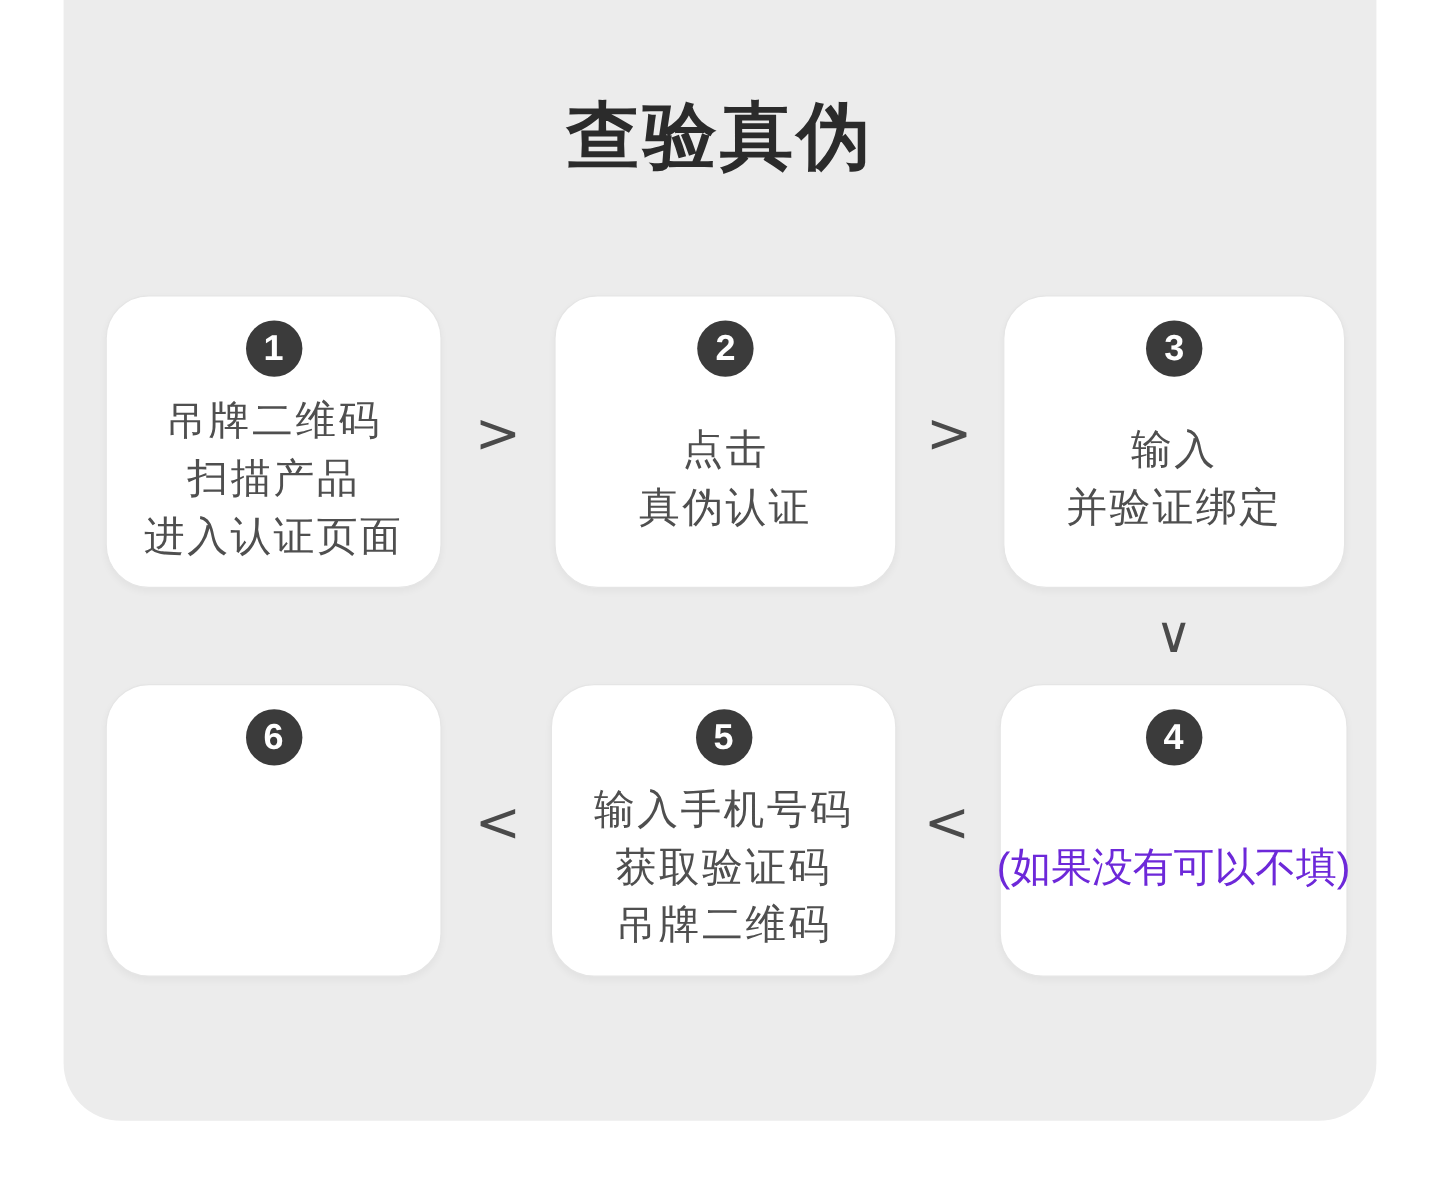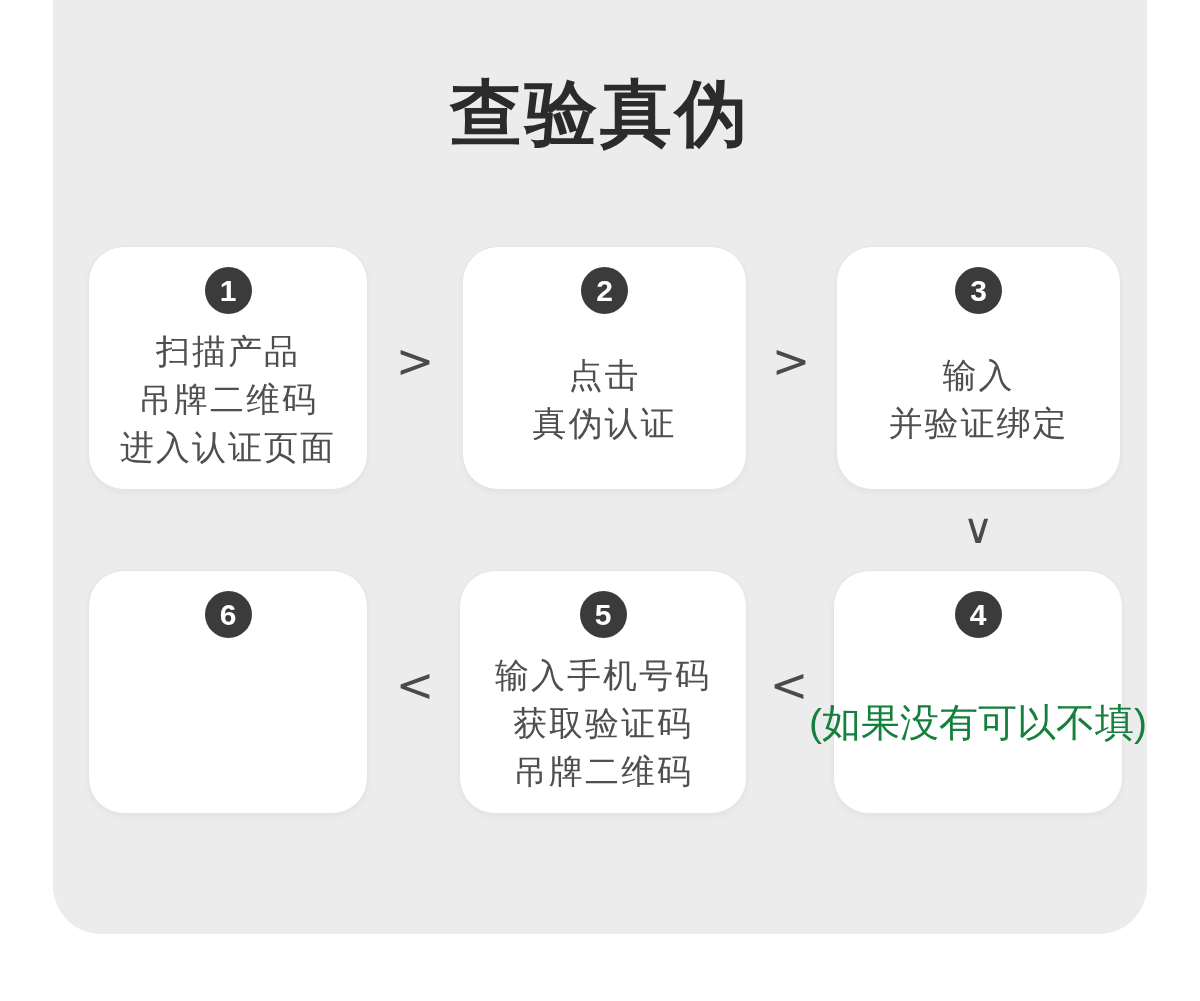--- a/index.html
+++ b/index.html
@@ -17,21 +17,21 @@
     width: 1094px; height: 934px;
     background: #ececec;
     border-radius: 0 0 48px 48px;
   }
 
   .page-title {
     position: absolute;
     left: 0; top: 58px;
     width: 100%;
     text-align: center;
-    font-size: 72px;
+    font-size: 61px;
     font-weight: 700;
     letter-spacing: 3px;
     color: #2b2b2b;
     line-height: 110px;
   }
 
   .card {
     position: absolute;
     background: #ffffff;
     border: 1px solid #e5e5e5;
@@ -74,23 +74,23 @@
     padding-bottom: 6px;
   }
   .card-line {
     font-size: 34px;
     line-height: 48px;
     color: #4f4f4f;
     letter-spacing: 2px;
     white-space: nowrap;
   }
   .card-note {
-    font-size: 39px;
+    font-size: 34px;
     line-height: 46px;
-    color: #15803d;
+    color: #6d28d9;
     letter-spacing: 0;
     white-space: nowrap;
   }
 
   .flow-arrow {
     position: absolute;
     color: #4a4a4a;
     font-size: 46px;
     line-height: 46px;
     width: 60px;
@@ -108,22 +108,22 @@
 <body>
 
 <div class="stage">
   <div class="panel">
 
     <div class="page-title">查验真伪</div>
 
     <div class="card c1">
       <div class="badge">1</div>
       <div class="card-text">
+        <div class="card-line">吊牌二维码</div>
         <div class="card-line">扫描产品</div>
-        <div class="card-line">吊牌二维码</div>
         <div class="card-line">进入认证页面</div>
       </div>
     </div>
 
     <span class="flow-arrow a-right-1">&gt;</span>
 
     <div class="card c2">
       <div class="badge">2</div>
       <div class="card-text">
         <div class="card-line">点击</div>

